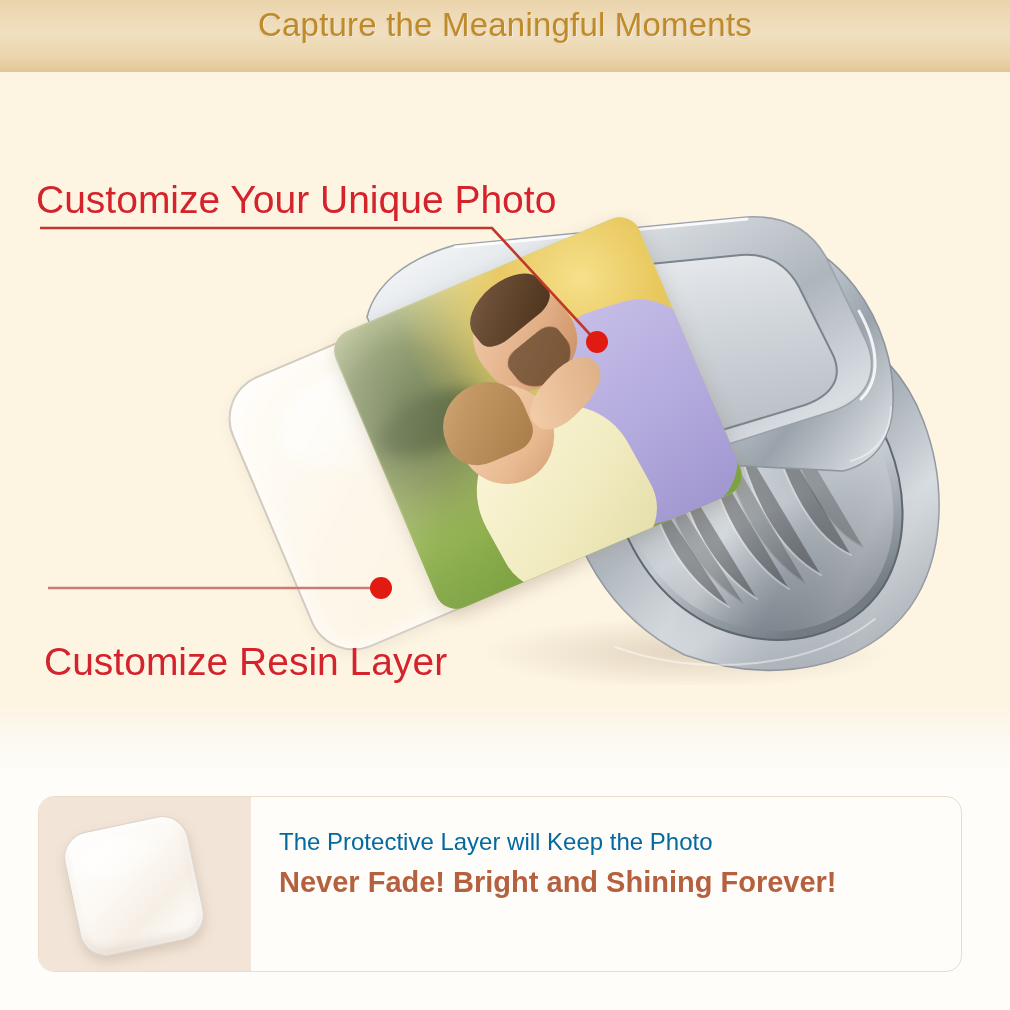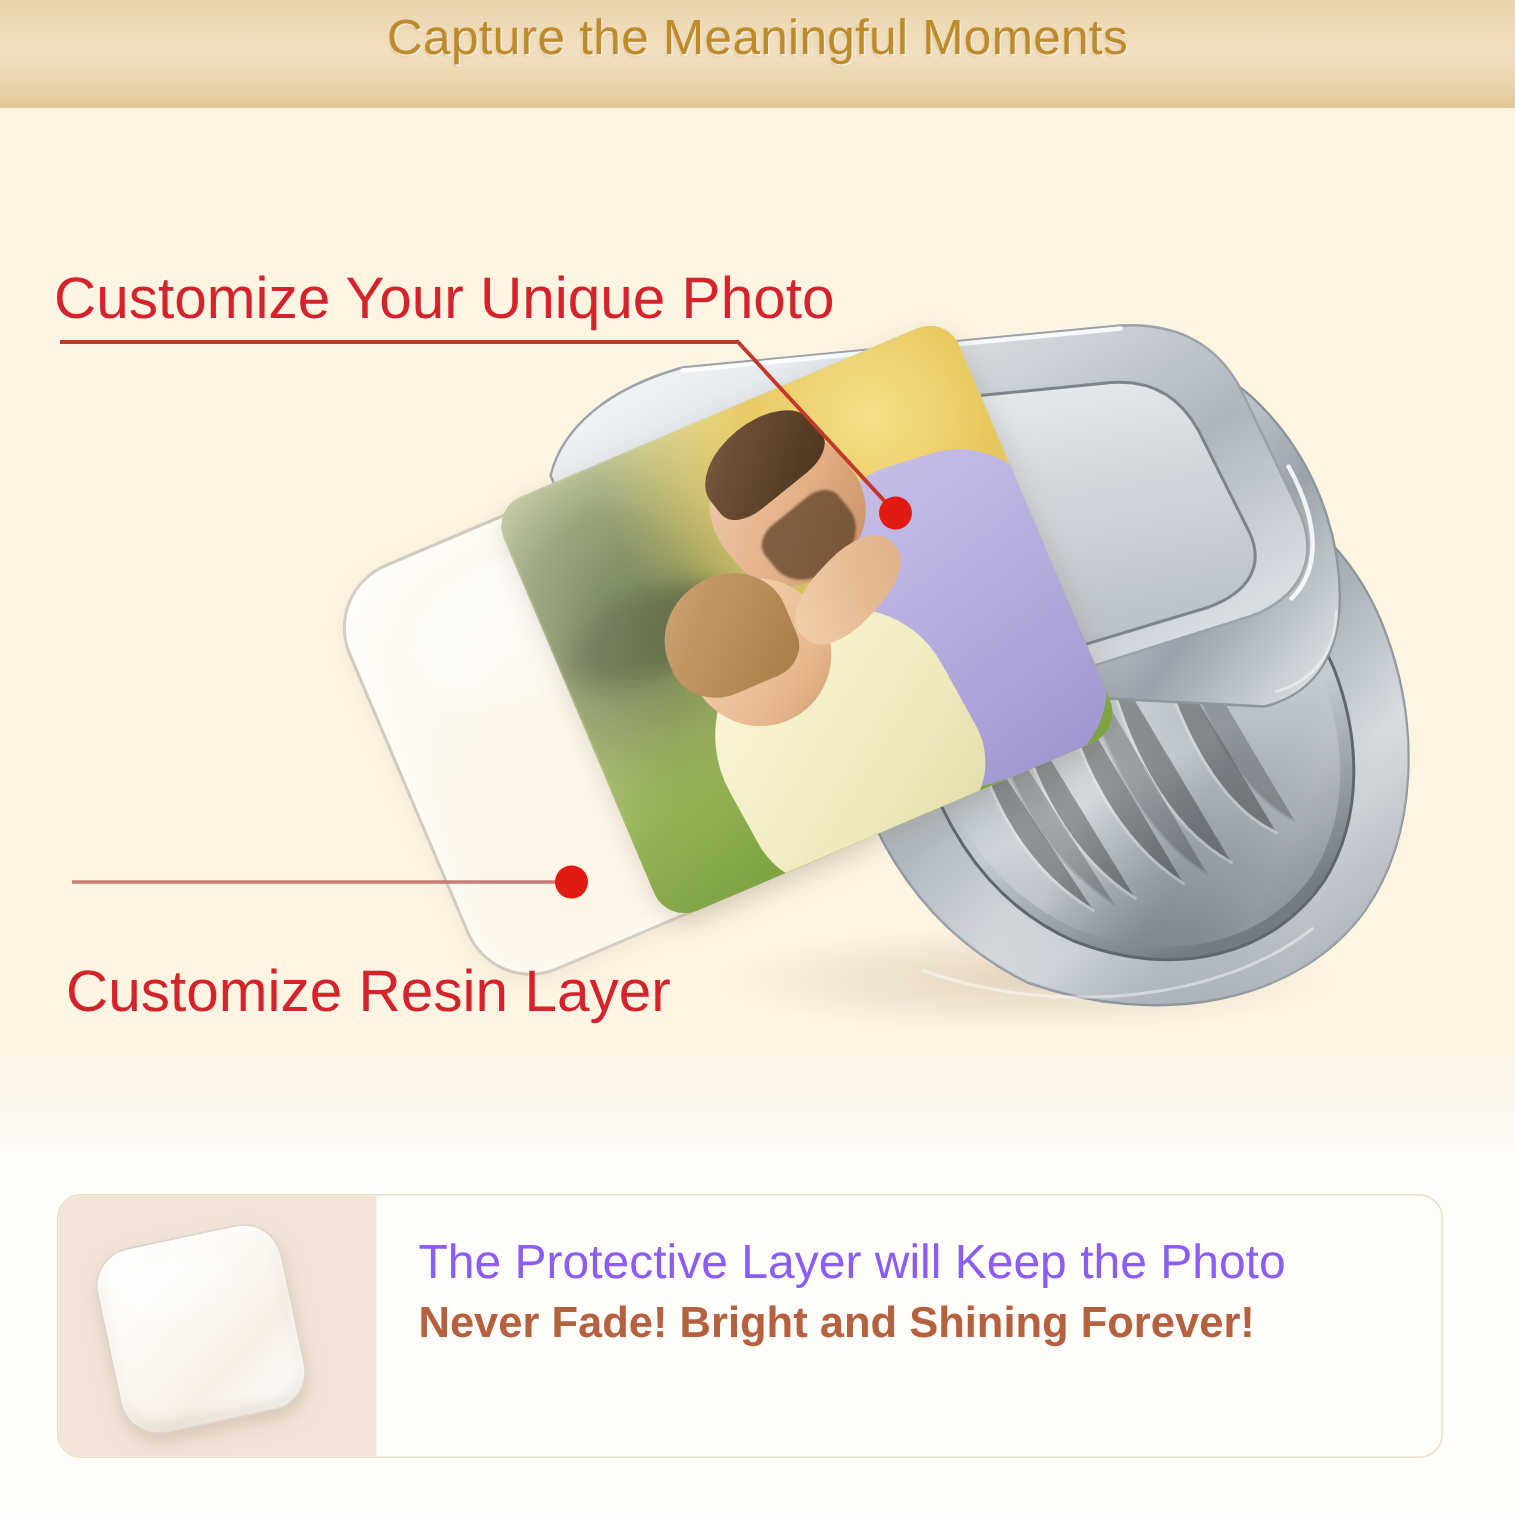--- a/index.html
+++ b/index.html
@@ -253,23 +253,23 @@
     border-radius: 50%;
     background: linear-gradient(150deg, rgba(255,255,255,.95), rgba(255,255,255,0));
     filter: blur(3px);
   }
   .panel-text {
     position: absolute;
     left: 240px; top: 24px;
     width: 670px;
   }
   .panel-line {
-    font-size: 32px;
+    font-size: 24px;
     line-height: 41px;
-    color: #8b5cf6;
+    color: #0369a1;
     white-space: nowrap;
   }
   .panel-line.accent {
     color: #b5603f;
     font-weight: bold;
     font-size: 29px;
   }
 </style>
 </head>
 <body>

